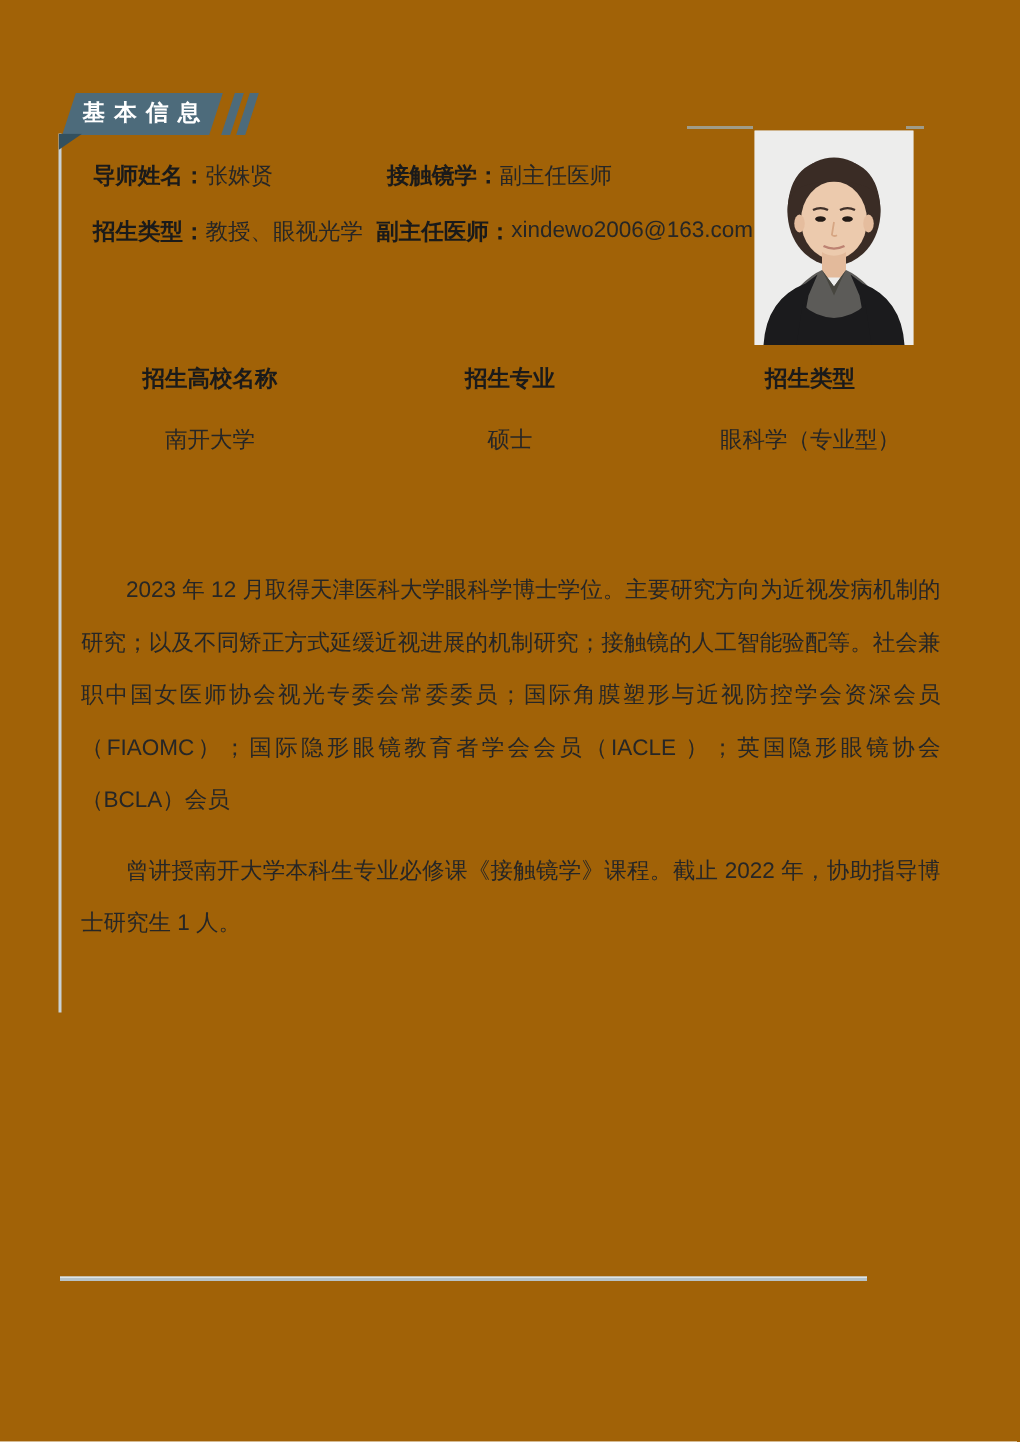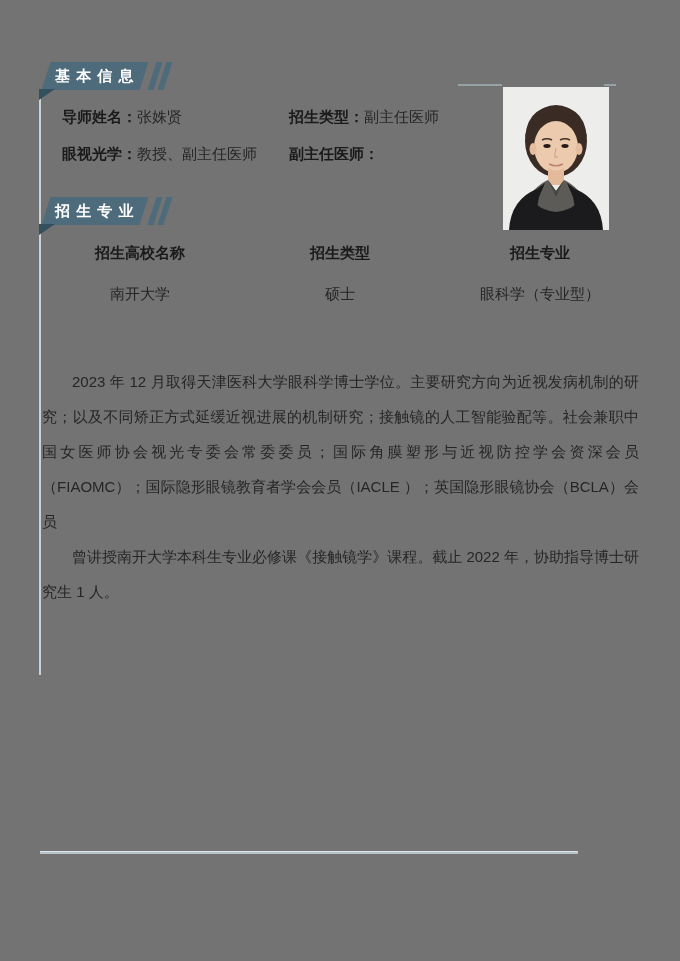--- a/index.html
+++ b/index.html
@@ -1,52 +1,52 @@
 <!DOCTYPE html>
 <html><head>
 <meta charset="utf-8">
 <style>
   html,body{margin:0;padding:0;background:#fff;}
   .page{
-    position:relative;width:680px;height:961px;background:#737373;
+    position:relative;width:680px;height:961px;background:#a16207;
     font-family:"Liberation Sans","DejaVu Sans",sans-serif;
     color:#262626;overflow:hidden;
   }
   
   .vline{position:absolute;left:39px;top:89px;width:2px;height:586px;background:#c9d2d6;}
   
   .banner{position:absolute;left:38px;width:180px;height:28px;}
   .banner-bg{position:absolute;left:8px;top:0;width:98px;height:28px;background:#4d6b7b;transform:skewX(-18deg);}
   .banner-stripe{position:absolute;top:0;width:6px;height:28px;background:#4d6b7b;transform:skewX(-18deg);}
   .stripe-a{left:114px;}
   .stripe-b{left:124px;}
   .banner-fold{position:absolute;left:1px;top:27px;width:16px;height:11px;background:#33505e;clip-path:polygon(0 0,100% 0,0 100%);}
   .banner-label{position:absolute;left:17px;top:0;line-height:28px;color:#ffffff;font-weight:700;font-size:15px;letter-spacing:1px;white-space:nowrap;}
   
   .fields{position:absolute;left:62px;top:107px;width:440px;font-size:15px;}
-  .field-row{display:flex;margin-bottom:16px;height:21px;align-items:center;gap:31px;}
+  .field-row{display:flex;margin-bottom:16px;height:21px;align-items:center;}
   .field{display:flex;white-space:nowrap;}
   .field-col1{width:196px;}
   .field-label{font-weight:700;color:#1a1a1a;}
   .field-value{color:#262626;}
   
   .photo{position:absolute;left:503px;top:87px;width:106px;height:143px;background:#f1f1ef;overflow:hidden;}
   .photo svg{display:block;}
   .dash{position:absolute;height:2px;background:#9fb0b5;opacity:.75;}
   .dash1{left:458px;top:84px;width:44px;}
   .dash2{left:604px;top:84px;width:12px;}
   
   .enroll-table{position:absolute;left:40px;top:243px;width:600px;font-size:15px;}
   .tr{display:flex;}
   .tr-head{font-weight:700;color:#1a1a1a;align-items:flex-end;}
   .tr-body{margin-top:21px;color:#262626;}
   .td{width:200px;text-align:center;line-height:20px;}
   
   .paras{position:absolute;left:42px;top:364px;width:597px;font-size:15px;line-height:35px;color:#262626;text-align:justify;}
-  .paras p{margin:0;text-indent:2em;}
+  .paras p{margin:12px;text-indent:2em;}
   
   .divider{position:absolute;left:40px;top:851px;width:538px;height:2px;background:#b7c3c8;border-top:1px solid #dde4e6;}
 </style>
 </head>
 <body>
 
 <div class="page">
 
   <div class="vline"></div>
 
@@ -58,31 +58,32 @@
     <span class="banner-label">基 本 信 息</span>
   </div>
 
   <div class="fields">
     <div class="field-row">
       <div class="field field-col1">
         <span class="field-label">导师姓名：</span>
         <span class="field-value">张姝贤</span>
       </div>
       <div class="field">
-        <span class="field-label">招生类型：</span>
+        <span class="field-label">接触镜学：</span>
         <span class="field-value">副主任医师</span>
       </div>
     </div>
     <div class="field-row">
       <div class="field field-col1">
-        <span class="field-label">眼视光学：</span>
-        <span class="field-value">教授、副主任医师</span>
+        <span class="field-label">招生类型：</span>
+        <span class="field-value">教授、眼视光学</span>
       </div>
       <div class="field">
         <span class="field-label">副主任医师：</span>
+        <span class="field-value">xindewo2006@163.com</span>
       </div>
     </div>
   </div>
 
   <div class="dash dash1"></div>
   <div class="dash dash2"></div>
   <div class="photo">
     <svg width="106" height="143" viewBox="0 0 106 143" xmlns="http://www.w3.org/2000/svg">
       <rect width="106" height="143" fill="#f0f0ee"></rect>
       <rect width="106" height="143" fill="#e9e9e7" opacity="0.35"></rect>
@@ -110,33 +111,26 @@
 
       <path d="M30 143 L30 104 Q38 96 45 93 L53 104 L61 93 Q68 96 76 104 L76 143 Z" fill="#5c5b58"></path>
       <path d="M45 93 L53 104 L61 93 L58 99 L53 110 L48 99 Z" fill="#47463f"></path>
 
       <path d="M6 143 Q8 112 34 102 L42 96 L36 110 L30 143 Z" fill="#1b1b1d"></path>
       <path d="M100 143 Q98 112 72 102 L64 96 L70 110 L76 143 Z" fill="#1b1b1d"></path>
       <path d="M28 143 L32 116 Q40 124 53 125 Q66 124 74 116 L78 143 Z" fill="#1b1b1d"></path>
     </svg>
   </div>
 
-  <div class="banner" style="top:197px">
-    <div class="banner-bg"></div>
-    <div class="banner-stripe stripe-a"></div>
-    <div class="banner-stripe stripe-b"></div>
-    <div class="banner-fold"></div>
-    <span class="banner-label">招 生 专 业</span>
-  </div>
 
   <div class="enroll-table">
     <div class="tr tr-head">
       <div class="td">招生高校名称</div>
+      <div class="td">招生专业</div>
       <div class="td">招生类型</div>
-      <div class="td">招生专业</div>
     </div>
     <div class="tr tr-body">
       <div class="td">南开大学</div>
       <div class="td">硕士</div>
       <div class="td">眼科学（专业型）</div>
     </div>
   </div>
 
 
   <div class="paras">

